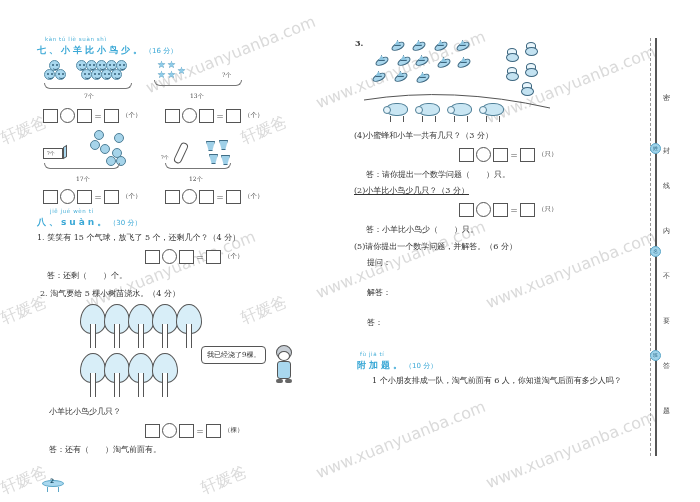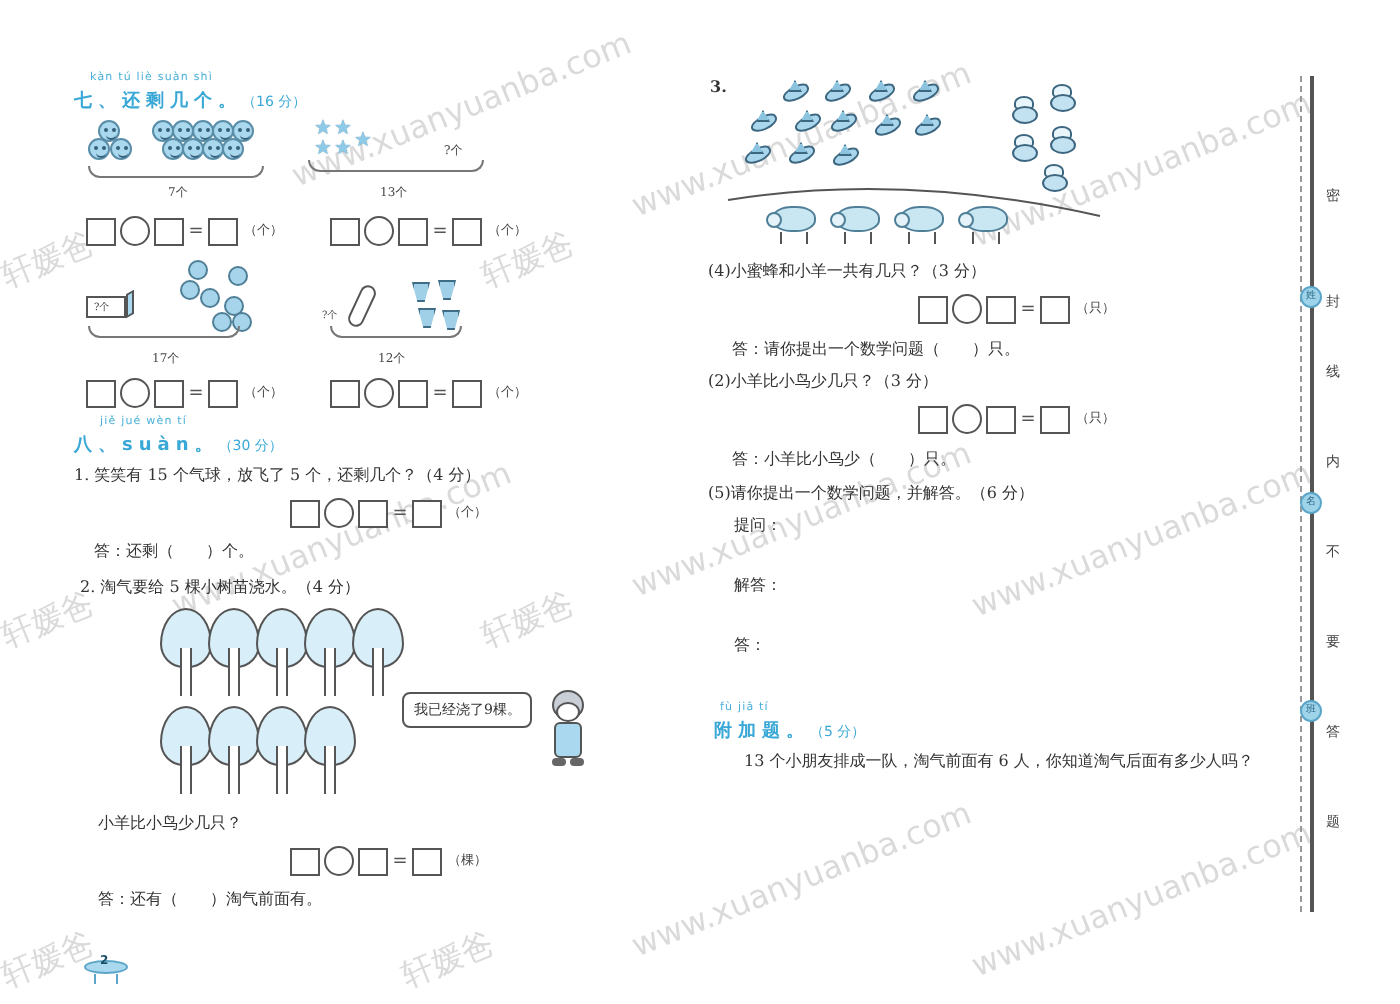--- a/index.html
+++ b/index.html
@@ -69,21 +69,21 @@
 <div class="wm" style="left:200px;top:470px;">轩媛爸</div>
 <div class="wm" style="left:310px;top:60px;">www.xuanyuanba.com</div>
 <div class="wm" style="left:480px;top:75px;">www.xuanyuanba.com</div>
 <div class="wm" style="left:480px;top:260px;">www.xuanyuanba.com</div>
 <div class="wm" style="left:480px;top:440px;">www.xuanyuanba.com</div>
 <div class="wm" style="left:310px;top:250px;">www.xuanyuanba.com</div>
 <div class="wm" style="left:310px;top:430px;">www.xuanyuanba.com</div>
 
 <div class="abs pinyin" style="left:45px;top:36px;">kàn tú liè suàn shì</div>
 <div class="abs sec-title" style="left:37px;top:44px;">
-  <span>七、还剩几个。</span><span class="sec-score">（16 分）</span>
+  <span>七、小羊比小鸟少。</span><span class="sec-score">（16 分）</span>
 </div>
 
 <div>
   <div class="smiley" style="left:49px;top:60px;"></div>
   <div class="smiley" style="left:44px;top:69px;"></div>
   <div class="smiley" style="left:55px;top:69px;"></div>
 </div>
 <div>
   <div class="smiley" style="left:76px;top:60px;"></div>
   <div class="smiley" style="left:86px;top:60px;"></div>
@@ -359,41 +359,41 @@
 <div class="abs eq" style="left:459px;top:147px;">
   <div class="box"></div>
   <div class="circ"></div>
   <div class="box"></div>
   <div class="eqsign">=</div>
   <div class="box"></div>
   <span class="unit">（只）</span>
 </div>
 <div class="abs txt" style="left:366px;top:170px;">答：请你提出一个数学问题（　　）只。</div>
 
-<div class="abs txt" style="left:354px;top:186px;">(2)小羊比小鸟少几只？（3 分）</div>
+<div class="abs txt" style="left:354px;top:186px;text-decoration:underline;">(2)小羊比小鸟少几只？（3 分）</div>
 <div class="abs eq" style="left:459px;top:202px;">
   <div class="box"></div>
   <div class="circ"></div>
   <div class="box"></div>
   <div class="eqsign">=</div>
   <div class="box"></div>
   <span class="unit">（只）</span>
 </div>
 <div class="abs txt" style="left:366px;top:225px;">答：小羊比小鸟少（　　）只。</div>
 
 <div class="abs txt" style="left:354px;top:242px;">(5)请你提出一个数学问题，并解答。（6 分）</div>
 <div class="abs txt" style="left:367px;top:258px;">提问：</div>
 <div class="abs txt" style="left:367px;top:288px;">解答：</div>
 <div class="abs txt" style="left:367px;top:318px;">答：</div>
 
 <div class="abs pinyin" style="left:360px;top:351px;">fù jiā tí</div>
 <div class="abs sec-title" style="left:357px;top:359px;">
-  <span>附加题。</span><span class="sec-score">（5 分）</span>
-</div>
-<div class="abs txt" style="left:372px;top:376px;">13 个小朋友排成一队，淘气前面有 6 人，你知道淘气后面有多少人吗？</div>
+  <span>附加题。</span><span class="sec-score">（10 分）</span>
+</div>
+<div class="abs txt" style="left:372px;top:376px;">1 个小朋友排成一队，淘气前面有 6 人，你知道淘气后面有多少人吗？</div>
 
 <div class="bind-dash"></div>
 <div class="bind-line"></div>
 <div class="bind-char" style="top:93px;">密</div>
 <div class="bind-char" style="top:146px;">封</div>
 <div class="bind-char" style="top:181px;">线</div>
 <div class="bind-char" style="top:226px;">内</div>
 <div class="bind-char" style="top:271px;">不</div>
 <div class="bind-char" style="top:316px;">要</div>
 <div class="bind-char" style="top:361px;">答</div>

